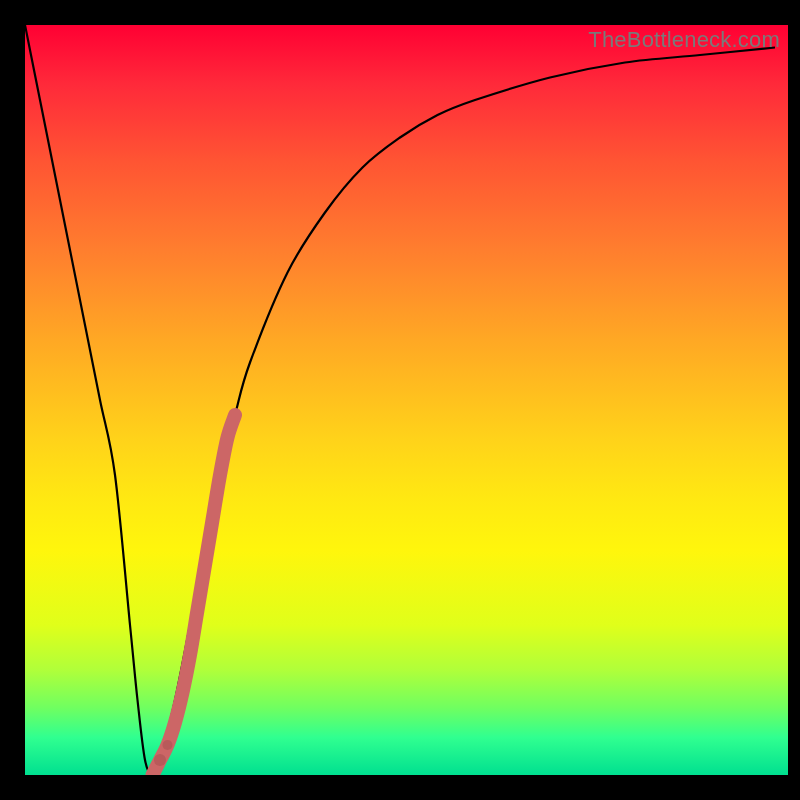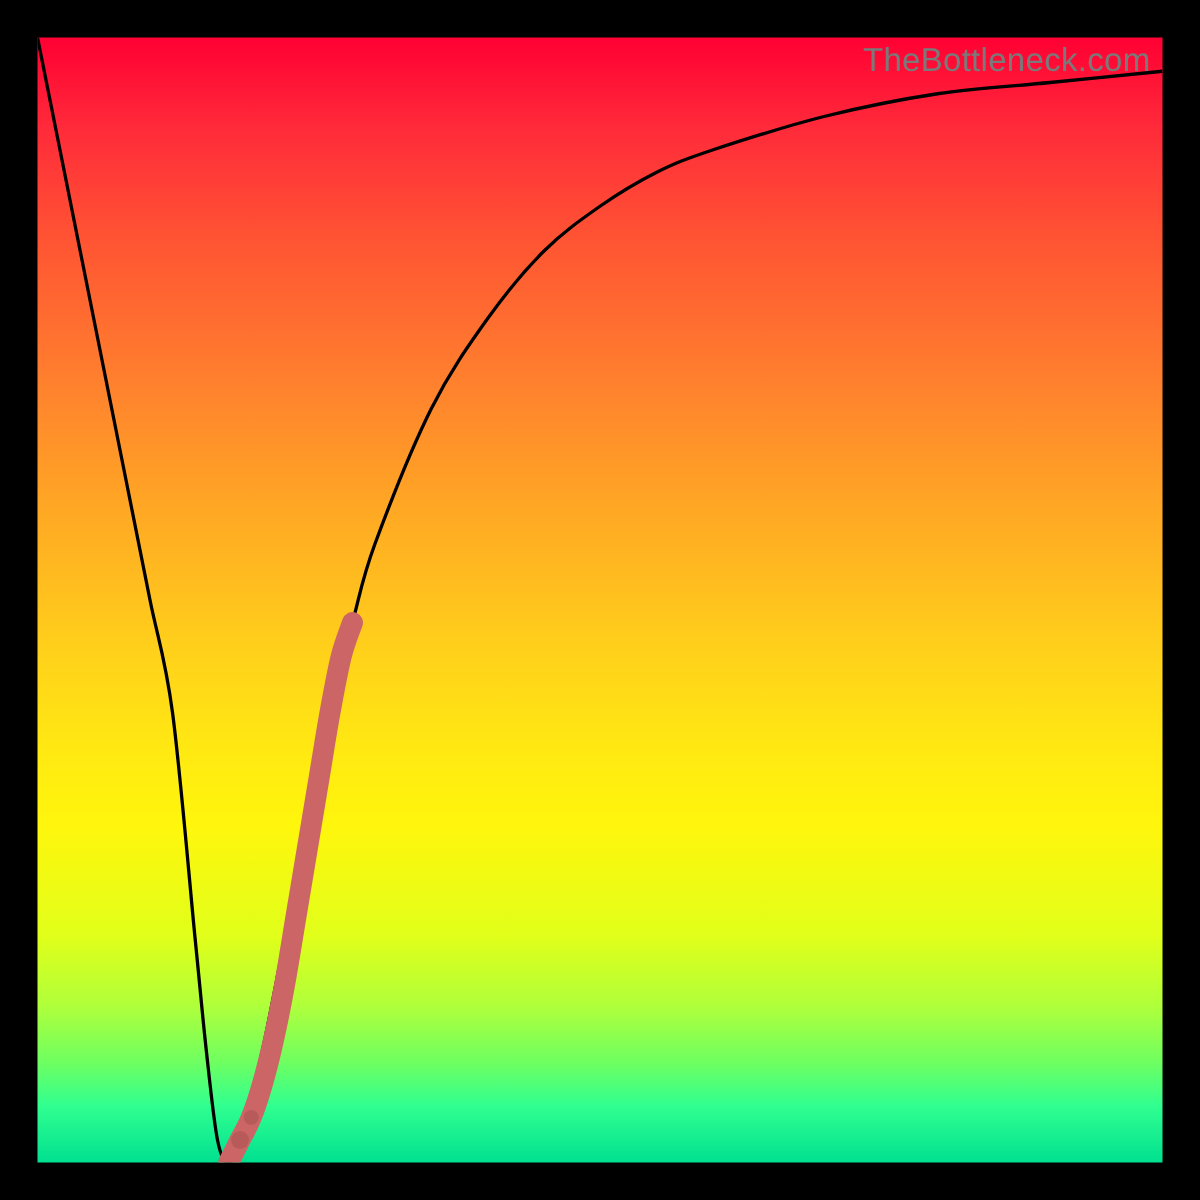--- a/index.html
+++ b/index.html
@@ -31,20 +31,21 @@
       #ff7e2e 30%,
       #ffa824 42%,
       #ffd21a 55%,
       #ffe812 63%,
       #fff60c 70%,
       #e0ff1a 80%,
       #b0ff3a 86%,
       #70ff60 91%,
       #30ff90 95%,
       #00e090 100%);
+    padding-left: 13px;
   }
   .watermark {
     position: absolute;
     top: 2px;
     right: 8px;
     color: #7a7a7a;
     font-size: 22px;
     font-weight: 500;
     letter-spacing: 0.2px;
     user-select: none;

